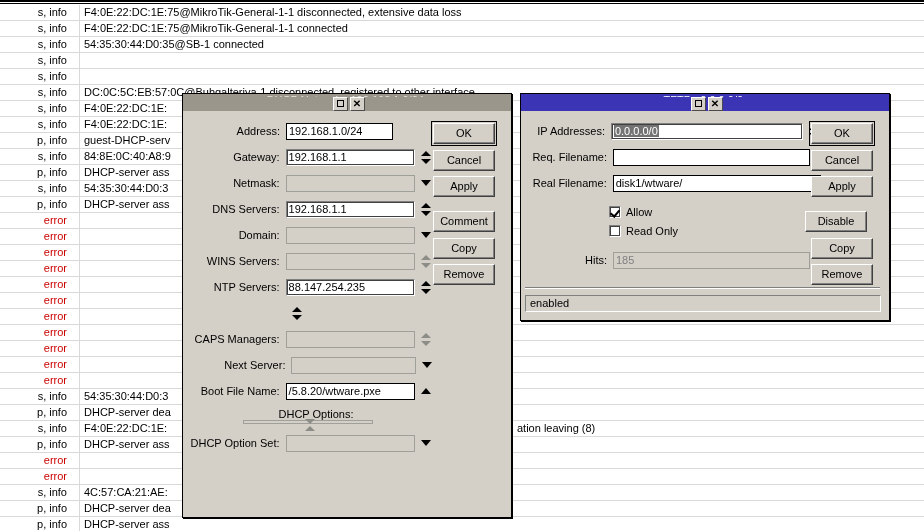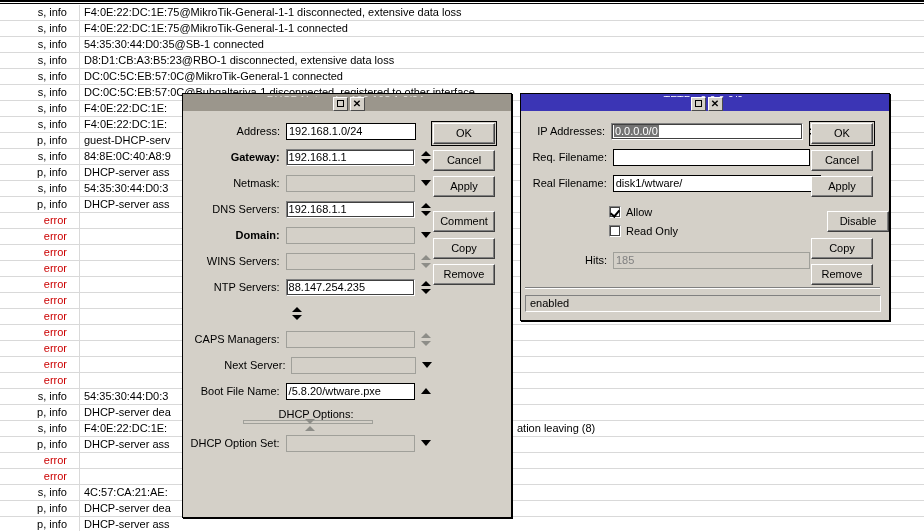--- a/index.html
+++ b/index.html
@@ -299,26 +299,24 @@
         <div class="col-msg">F4:0E:22:DC:1E:75@MikroTik-General-1-1 connected</div>
       </div>
       <div class="log-row">
         <div class="col-topic">s, info</div>
         <div class="col-sep"></div>
         <div class="col-msg">54:35:30:44:D0:35@SB-1 connected</div>
       </div>
       <div class="log-row">
         <div class="col-topic">s, info</div>
         <div class="col-sep"></div>
-        <div class="col-msg">D8:D1:CB:A3:B5:23@RBO-1 disconnected, extensive data loss</div>
-      </div>
-      <div class="log-row">
-        <div class="col-topic">s, info</div>
-        <div class="col-sep"></div>
-        <div class="col-msg">DC:0C:5C:EB:57:0C@MikroTik-General-1 connected</div>
+      </div>
+      <div class="log-row">
+        <div class="col-topic">s, info</div>
+        <div class="col-sep"></div>
       </div>
       <div class="log-row">
         <div class="col-topic">s, info</div>
         <div class="col-sep"></div>
         <div class="col-msg">DC:0C:5C:EB:57:0C@Buhgalteriya-1 disconnected, registered to other interface</div>
       </div>
       <div class="log-row">
         <div class="col-topic">s, info</div>
         <div class="col-sep"></div>
         <div class="col-msg">F4:0E:22:DC:1E:</div>
@@ -461,24 +459,24 @@
   <div class="titlebar inactive">
     <span class="title">DHCP Network &lt;192.168.1.0/24&gt;</span>
     <span class="win-btns">
       <span class="win-btn glyph-max"></span>
       <span class="win-btn glyph-close">✕</span>
     </span>
   </div>
   <div class="winbody" id="dhcp-body">
       <div class="frow" style="top: 11px; left: 0px; width: 250px;">
         <div class="flabel" style="width: 97px;">Address:</div>
-        <div class="finput focusbox" style="width: 130px;">192.168.1.0/24</div>
+        <div class="finput focusbox" style="width: 107px;">192.168.1.0/24</div>
       </div>
       <div class="frow" style="top: 37px; left: 0px; width: 250px;">
-        <div class="flabel" style="width: 97px; font-weight: bold;">Gateway:</div>
+        <div class="flabel" style="width: 97px;">Gateway:</div>
         <div class="finput" style="width: 130px;">192.168.1.1</div>
         <span class="arrows">
           <span class="ar up"></span>
           <span class="ar down"></span>
         </span>
       </div>
       <div class="frow" style="top: 63px; left: 0px; width: 250px;">
         <div class="flabel" style="width: 97px;">Netmask:</div>
         <div class="finput disabled" style="width: 130px;"></div>
         <span class="arrows">
@@ -487,21 +485,21 @@
       </div>
       <div class="frow" style="top: 89px; left: 0px; width: 250px;">
         <div class="flabel" style="width: 97px;">DNS Servers:</div>
         <div class="finput" style="width: 130px;">192.168.1.1</div>
         <span class="arrows">
           <span class="ar up"></span>
           <span class="ar down"></span>
         </span>
       </div>
       <div class="frow" style="top: 115px; left: 0px; width: 250px;">
-        <div class="flabel" style="width: 97px; font-weight: bold;">Domain:</div>
+        <div class="flabel" style="width: 97px;">Domain:</div>
         <div class="finput disabled" style="width: 130px;"></div>
         <span class="arrows">
           <span class="ar single-down"></span>
         </span>
       </div>
       <div class="frow" style="top: 141px; left: 0px; width: 250px;">
         <div class="flabel" style="width: 97px;">WINS Servers:</div>
         <div class="finput disabled" style="width: 130px;"></div>
         <span class="arrows">
           <span class="ar up dim"></span>
@@ -602,19 +600,19 @@
         <span class="cbox"></span>
         <span>Read Only</span>
       </div>
       <div class="frow" style="top: 140px; left: 0px; width: 300px;">
         <div class="flabel" style="width: 86px;">Hits:</div>
         <div class="finput disabled" style="width: 197px;">185</div>
       </div>
       <div class="btn default" style="left: 290px; top: 12px;">OK</div>
       <div class="btn" style="left: 290px; top: 39px;">Cancel</div>
       <div class="btn" style="left: 290px; top: 65px;">Apply</div>
-      <div class="btn" style="left: 306px; top: 100px;">Disable</div>
+      <div class="btn" style="left: 284px; top: 100px;">Disable</div>
       <div class="btn" style="left: 290px; top: 127px;">Copy</div>
       <div class="btn" style="left: 290px; top: 153px;">Remove</div>
       <div class="hsep" style="left: 4px; top: 176px; width: 355px;"></div>
       <div class="statusbar" style="top: 184px; width: 356px;">enabled</div>
     </div>
 </div>
 
 </body></html>

